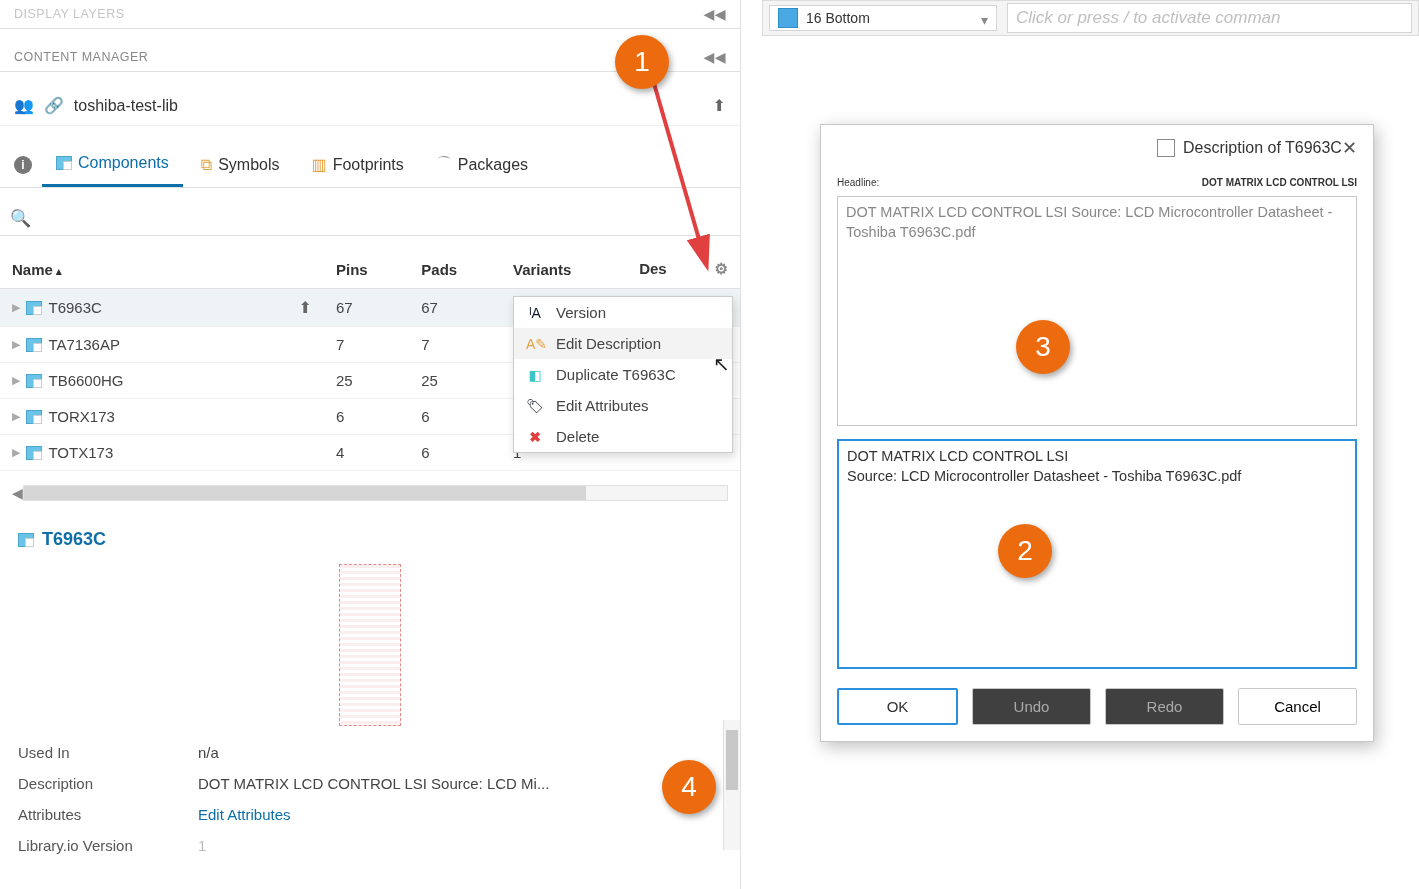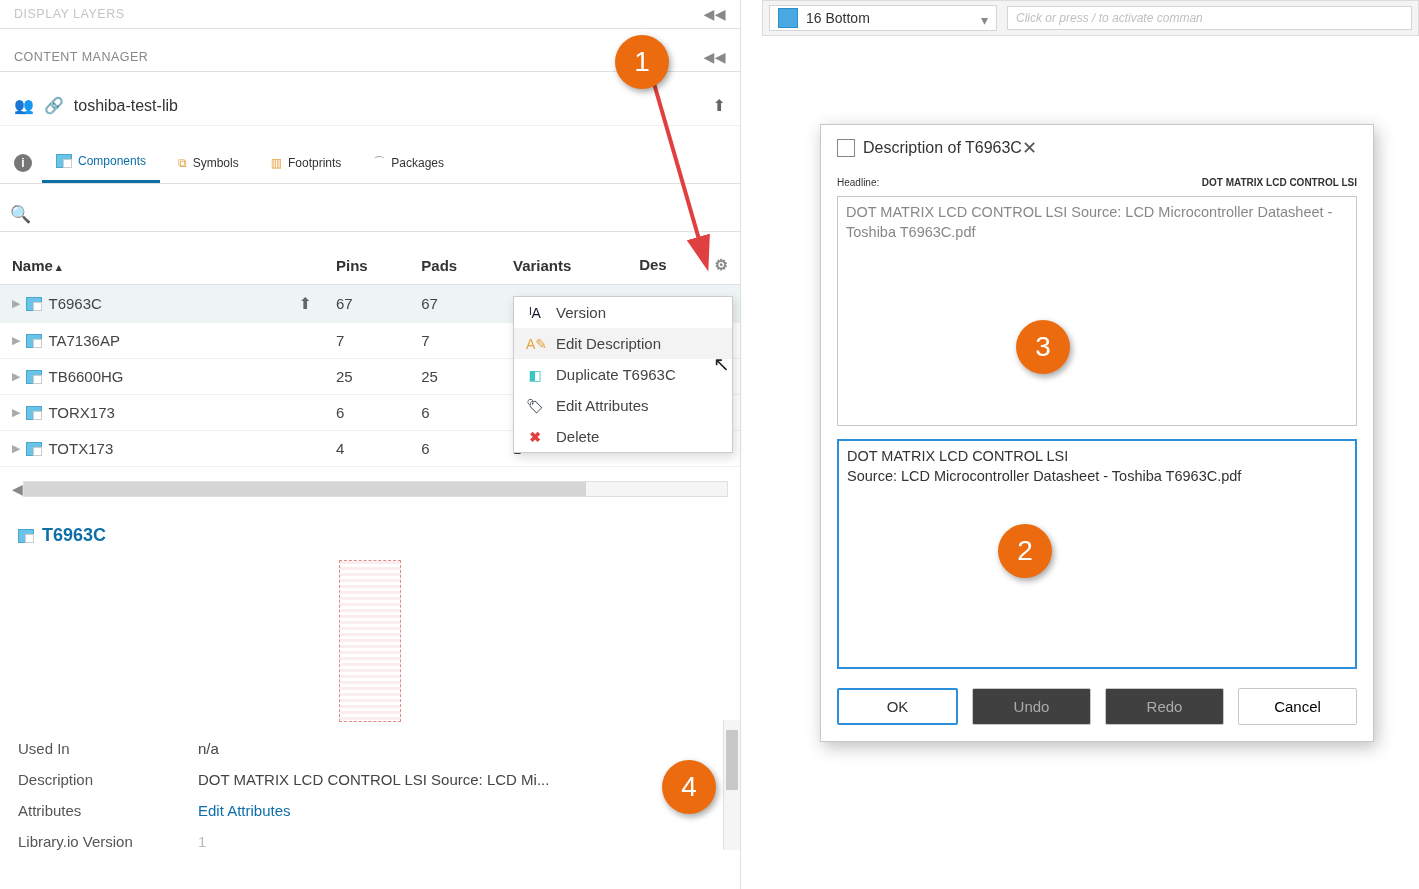--- a/index.html
+++ b/index.html
@@ -52,21 +52,21 @@
 
   .tabbar {
     display:flex; align-items:center;
     padding: 2px 6px 0 6px;
     gap: 4px;
     border-bottom: 1px solid #e0e0e0;
   }
   .tab {
     display:flex; align-items:center; gap:6px;
     padding: 12px 14px;
-    font-size:12px;
+    font-size:16px;
     color:#333;
     cursor:pointer;
   }
   .tab.active {
     color:#0d6ea8;
     border-bottom: 3px solid #0d6ea8;
     font-weight:400;
   }
   .tabbar .info-icon {
     width:18px;height:18px;border-radius:50%;
@@ -197,21 +197,21 @@
     padding:2px 8px;
     width:210px;
     justify-content: space-between;
     font-size:14px;
   }
   .layer-swatch {width:18px;height:18px;background:#4aa9e3;border:1px solid #2c8ecb;}
   .command-hint {
     flex:1;
     color:#c0c0c0;
     font-style:italic;
-    font-size:12px;
+    font-size:17px;
     background:#fff;
     border:1px solid #d5d5d5;
     padding:4px 8px;
     white-space:nowrap;
     overflow:hidden;
   }
 
   
   .ctx-menu {
     position:absolute;
@@ -243,21 +243,21 @@
     position:absolute;
     left: 820px; top: 124px;
     width: 520px;
     background:#fff;
     border:1px solid #c7c7c7;
     box-shadow: 3px 5px 16px rgba(0,0,0,0.25);
     padding: 12px 16px 16px 16px;
     z-index:30;
   }
   .dlg-title-row {
-    display:flex; align-items:center; justify-content:flex-start;
+    display:flex; align-items:center; justify-content:flex-end;
     margin-bottom: 18px;
   }
   .dlg-title-row .dlg-title {
     display:flex; align-items:center; gap:8px;
     font-size:16px;
     color:#333;
   }
   .dlg-close { font-size:18px; color:#555; cursor:pointer;}
   .headline-row {
     display:flex; align-items:center; gap:30px;

